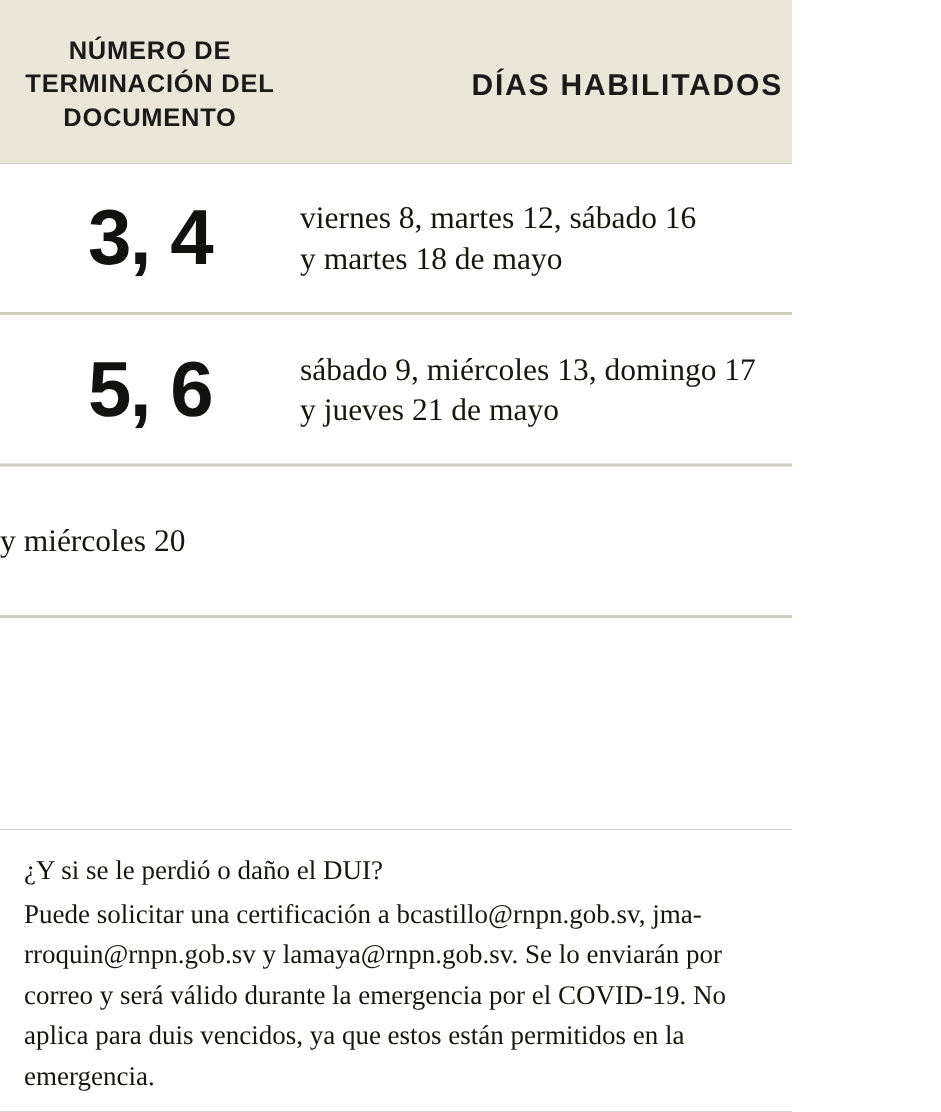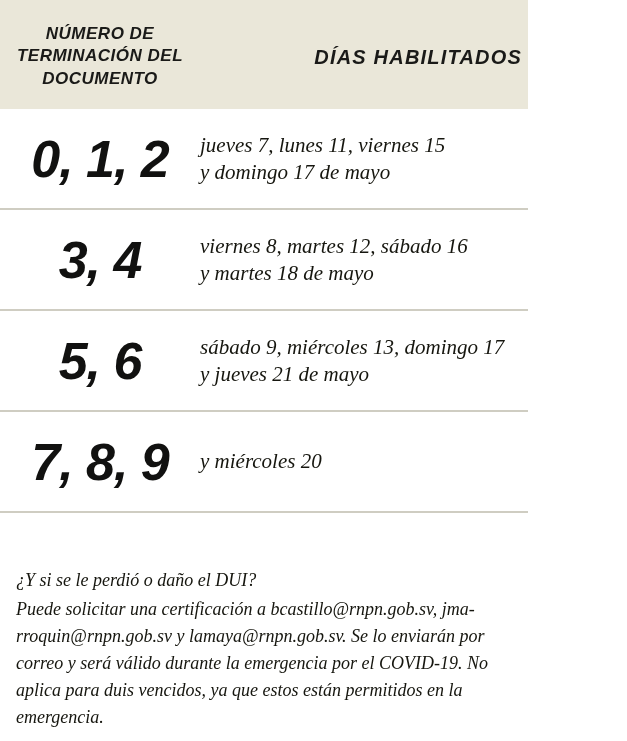--- a/index.html
+++ b/index.html
@@ -14,21 +14,20 @@
     color: #1a1a18;
     overflow: hidden;
   }
   .sheet {
     width: 528px;
     height: 741px;
     box-sizing: border-box;
     display: flex;
     flex-direction: column;
     background: #404040;
-    font-style: italic;
   }
   
   .header {
     background: #eae7d9;
     display: flex;
     align-items: stretch;
     height: 109px;
     box-sizing: border-box;
   }
   .header-col-left {
@@ -131,31 +130,20 @@
     <div class="header-col-left">
       <div class="header-title">NÚMERO DE TERMINACIÓN DEL DOCUMENTO</div>
     </div>
     <div class="header-col-right">
       <div class="header-title">DÍAS HABILITADOS</div>
     </div>
   </div>
 
   <div class="rows">
 
-    <div class="row">
-      <div class="digits-cell">
-        <div class="digits">0, 1, 2</div>
-      </div>
-      <div class="days-cell">
-        <div class="days">
-          <span>jueves 7, lunes 11, viernes 15</span>
-          <span class="line2">y domingo 17 de mayo</span>
-        </div>
-      </div>
-    </div>
 
     <div class="row">
       <div class="digits-cell">
         <div class="digits">3, 4</div>
       </div>
       <div class="days-cell">
         <div class="days">
           <span>viernes 8, martes 12, sábado 16</span>
           <span class="line2">y martes 18 de mayo</span>
         </div>
@@ -168,23 +156,20 @@
       </div>
       <div class="days-cell">
         <div class="days">
           <span>sábado 9, miércoles 13, domingo 17</span>
           <span class="line2">y jueves 21 de mayo</span>
         </div>
       </div>
     </div>
 
     <div class="row">
-      <div class="digits-cell">
-        <div class="digits">7, 8, 9</div>
-      </div>
       <div class="days-cell">
         <div class="days">
           <span class="line2">y miércoles 20</span>
         </div>
       </div>
     </div>
 
   </div>
 
   <div class="note">

